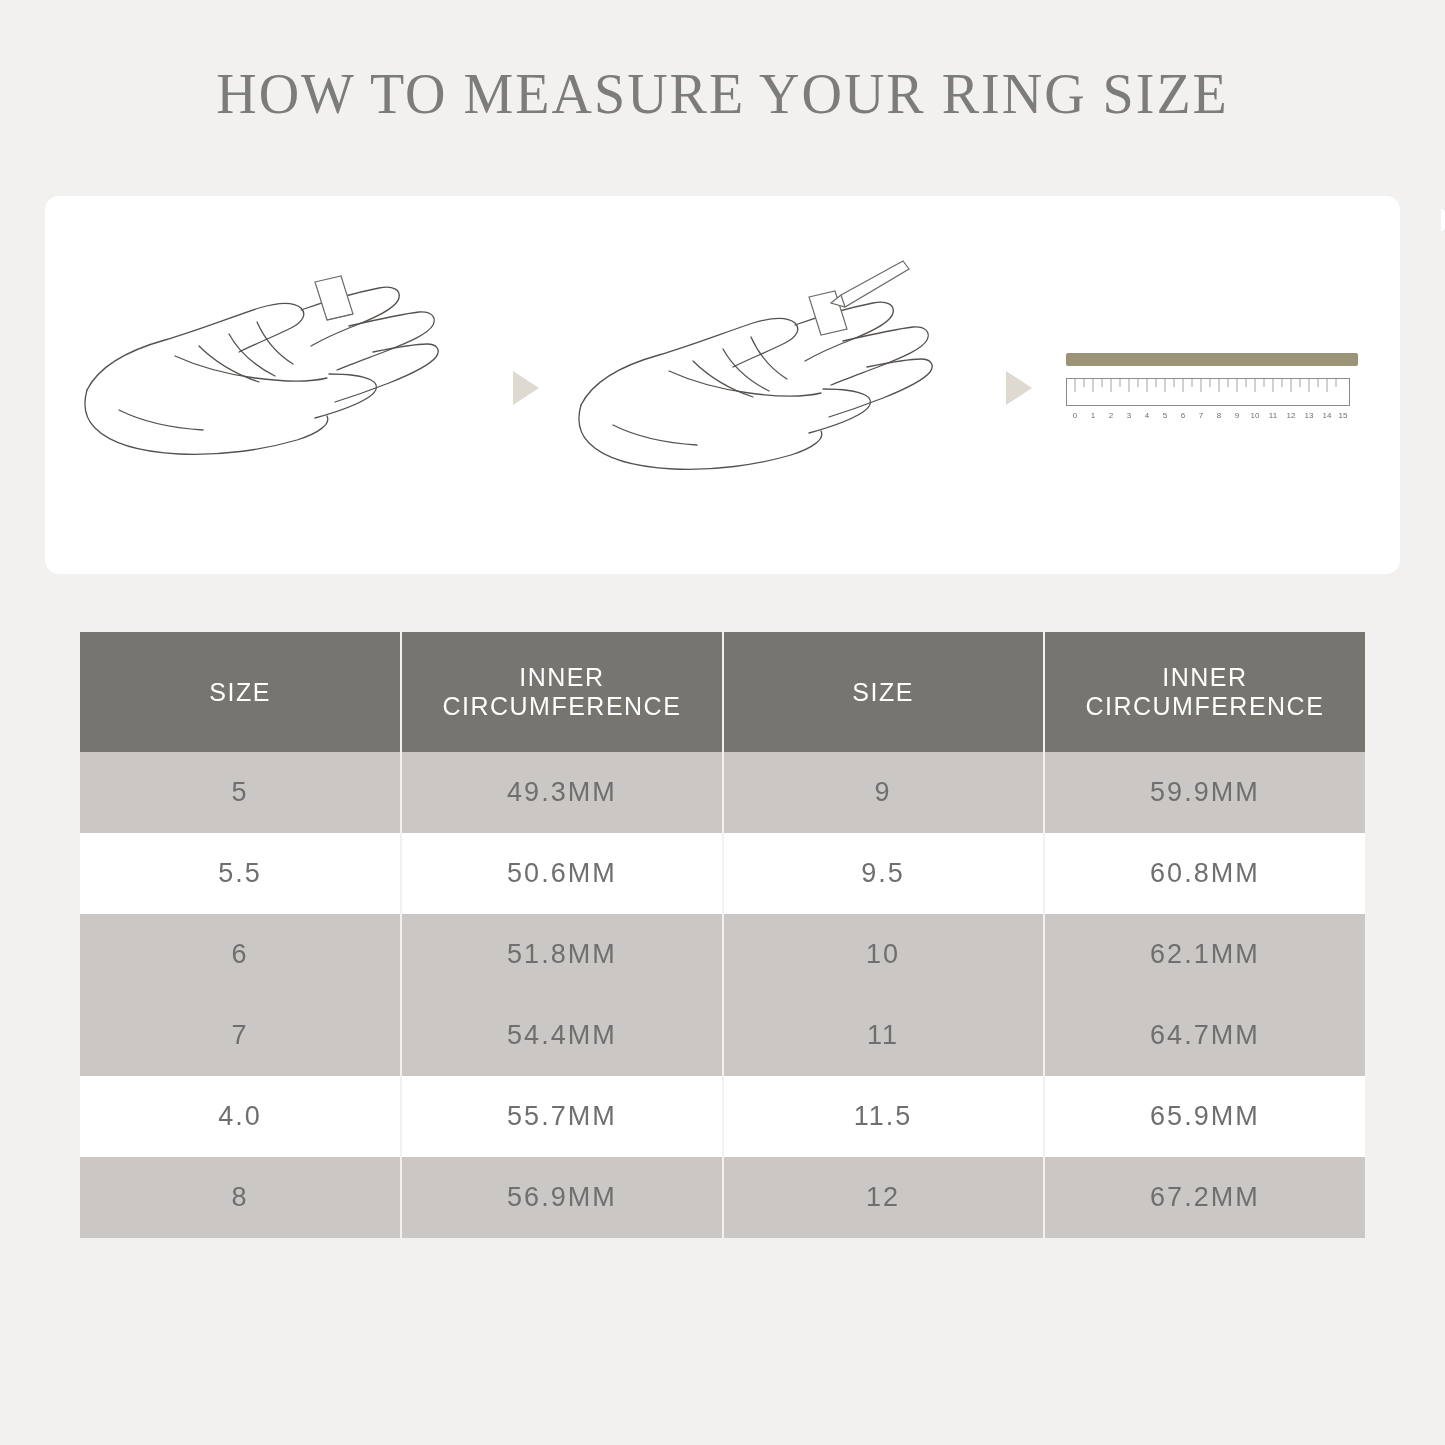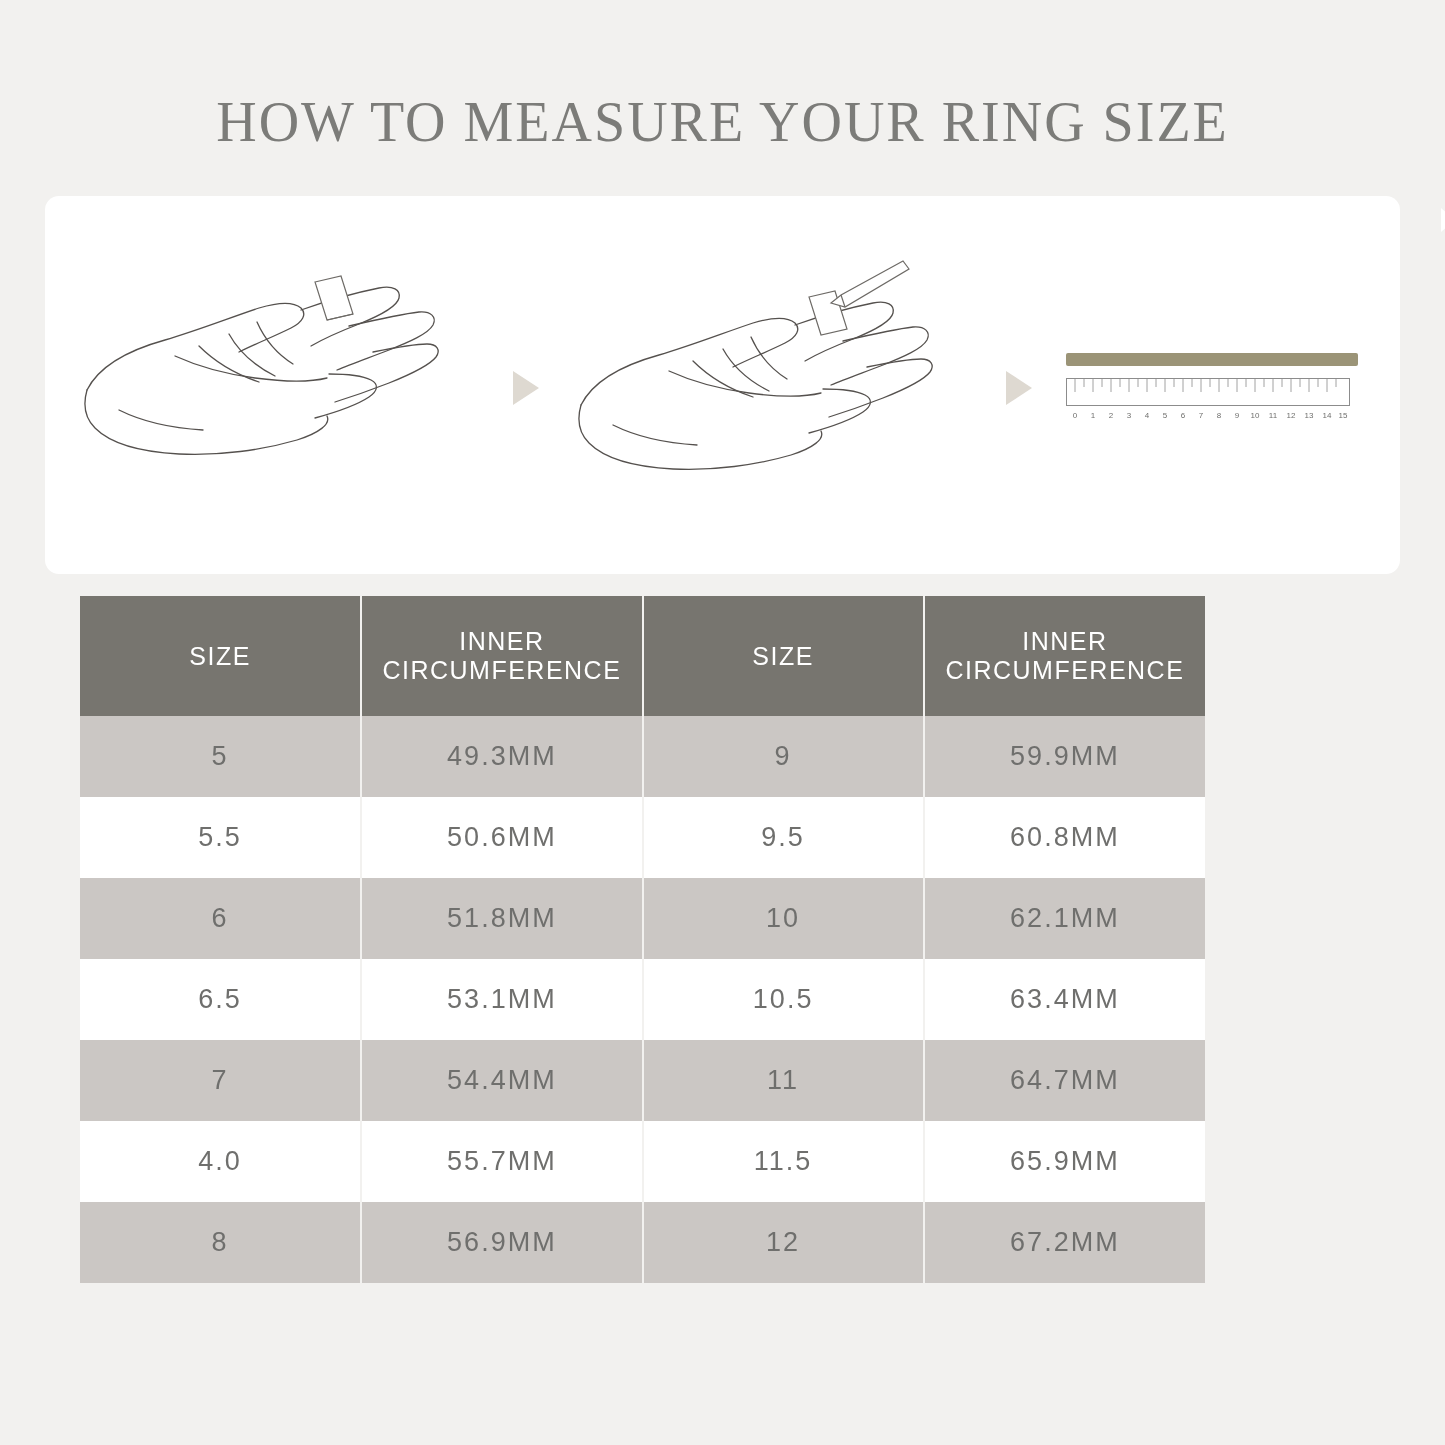--- a/index.html
+++ b/index.html
@@ -18,21 +18,21 @@
     width: 1445px;
     height: 1445px;
     box-sizing: border-box;
   }
   .title {
     text-align: center;
     font-family: "Liberation Serif", serif;
     font-size: 56px;
     letter-spacing: 2px;
     color: #7c7c79;
-    padding-top: 90px;
+    padding-top: 62px;
     font-weight: 400;
     white-space: nowrap;
   }
   .illustration-card {
     position: absolute;
     left: 45px;
     top: 196px;
     width: 1355px;
     height: 378px;
     background: #ffffff;
@@ -84,22 +84,22 @@
     top: 208px;
     width: 0;
     height: 0;
     border-left: 14px solid #ffffff;
     border-top: 12px solid transparent;
     border-bottom: 12px solid transparent;
   }
   table.size-table {
     position: absolute;
     left: 80px;
-    top: 596px;
-    width: 1125px;
+    top: 632px;
+    width: 1285px;
     border-collapse: collapse;
     table-layout: fixed;
   }
   table.size-table th {
     background: #77756f;
     color: #ffffff;
     font-weight: 400;
     font-size: 25px;
     letter-spacing: 1.5px;
     height: 118px;
@@ -268,26 +268,20 @@
         <td>50.6MM</td>
         <td>9.5</td>
         <td>60.8MM</td>
       </tr>
       <tr class="shaded">
         <td>6</td>
         <td>51.8MM</td>
         <td>10</td>
         <td>62.1MM</td>
       </tr>
-      <tr class="plain">
-        <td>6.5</td>
-        <td>53.1MM</td>
-        <td>10.5</td>
-        <td>63.4MM</td>
-      </tr>
       <tr class="shaded">
         <td>7</td>
         <td>54.4MM</td>
         <td>11</td>
         <td>64.7MM</td>
       </tr>
       <tr class="plain">
         <td>4.0</td>
         <td>55.7MM</td>
         <td>11.5</td>

